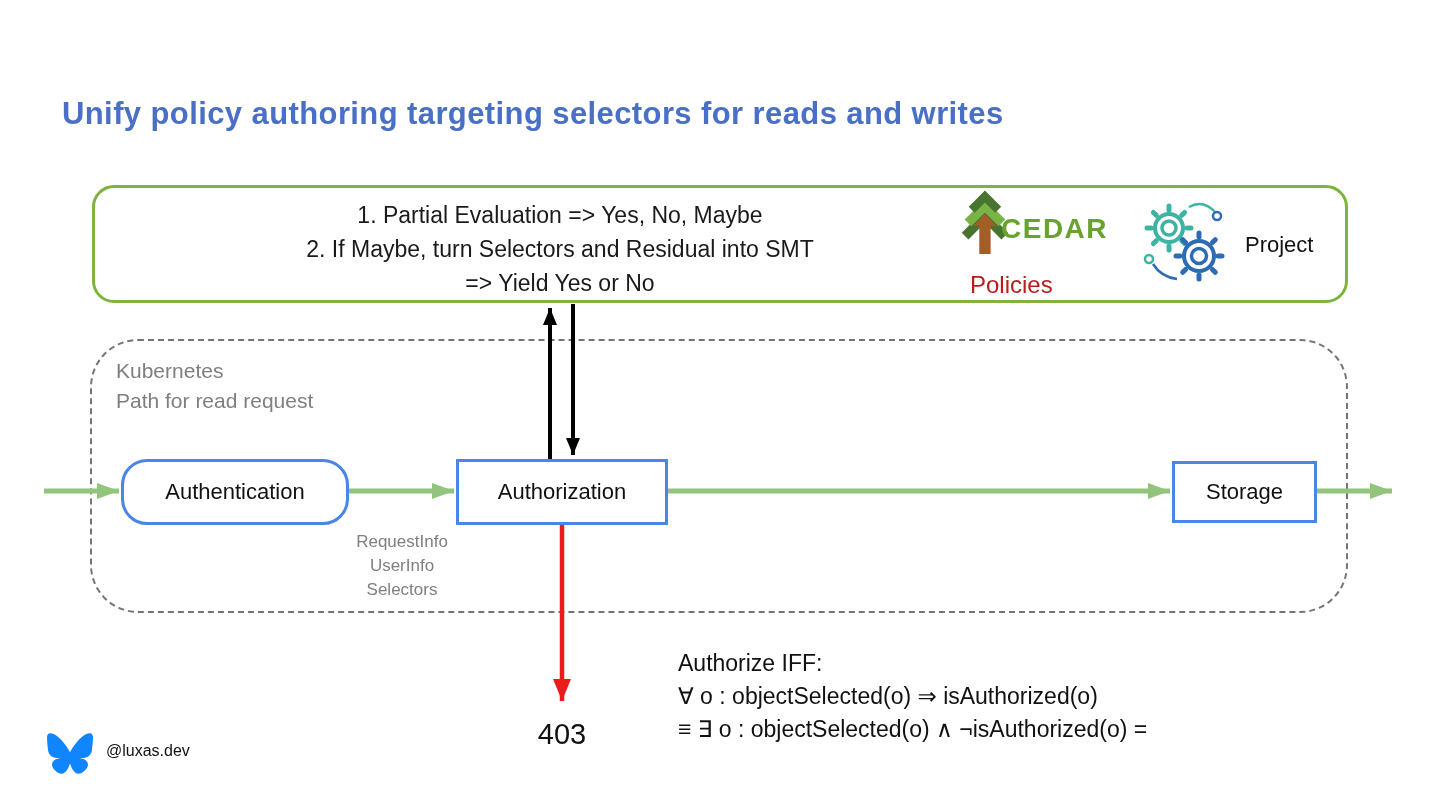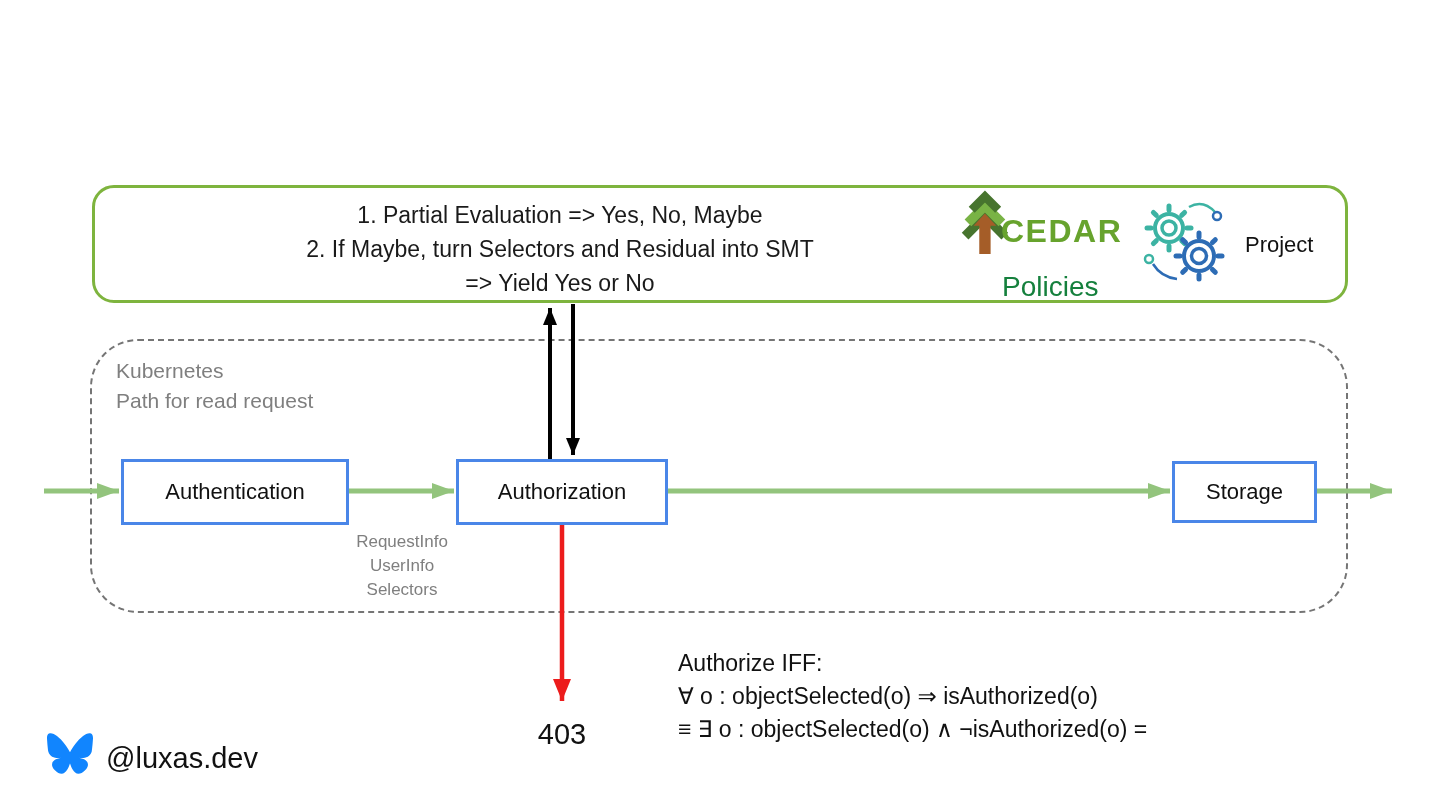--- a/index.html
+++ b/index.html
@@ -35,26 +35,26 @@
     width: 840px;
     text-align: center;
     font-size: 23px;
     line-height: 34px;
     color: #1a1a1a;
   }
 
   .cedar-logo { left: 952px; top: 187px; width: 64px; height: 68px; }
   .cedar-wordmark {
     left: 1001px; top: 213px;
-    font-size: 32px;
+    font-size: 28px;
     font-weight: 800;
     letter-spacing: 1.5px;
     color: #67a32d;
   }
-  .policies-label { left: 1002px; top: 271px; font-size: 28px; color: #15803d; }
+  .policies-label { left: 970px; top: 271px; font-size: 24px; color: #b91c1c; }
   .gears-icon { left: 1133px; top: 197px; width: 102px; height: 88px; }
   .project-label { left: 1245px; top: 232px; font-size: 22px; color: #111111; }
 
   .cluster-box {
     left: 90px; top: 339px;
     width: 1258px; height: 274px;
     border: 2px dashed #757575;
     border-radius: 48px;
   }
   .cluster-label {
@@ -66,21 +66,21 @@
 
   .flow-box {
     background: #ffffff;
     border: 3px solid #4a86e8;
     display: flex;
     align-items: center;
     justify-content: center;
     font-size: 22px;
     color: #111111;
   }
-  .box-authn   { left: 121px;  top: 459px; width: 228px; height: 66px; }
+  .box-authn   { left: 121px;  top: 459px; width: 228px; height: 66px; border-radius: 26px; }
   .box-authz   { left: 456px;  top: 459px; width: 212px; height: 66px; }
   .box-storage { left: 1172px; top: 461px; width: 145px; height: 62px; }
 
   .request-labels {
     left: 317px; top: 530px;
     width: 170px;
     text-align: center;
     font-size: 17px;
     line-height: 24px;
     color: #7f7f7f;
@@ -96,29 +96,30 @@
 
   .formula {
     left: 678px; top: 647px;
     width: 650px;
     font-size: 23px;
     line-height: 33px;
     color: #111111;
   }
 
   .bluesky-icon { left: 47px; top: 733px; width: 46px; height: 41px; }
-  .footer-handle { left: 106px; top: 742px; font-size: 29px; color: #111111; }
+  .footer-handle { left: 106px; top: 742px; font-size: 16px; color: #111111; }
 
   .arrow-layer { left: 0; top: 0; width: 1440px; height: 810px; pointer-events: none; }
 </style>
 </head>
 <body>
 
 <div class="slide">
 
+  <div class="abs title">Unify policy authoring targeting selectors for reads and writes</div>
 
   <div class="abs smt-box"></div>
   <div class="abs smt-text">
     <div>1. Partial Evaluation =&gt; Yes, No, Maybe</div>
     <div>2. If Maybe, turn Selectors and Residual into SMT</div>
     <div>=&gt; Yield Yes or No</div>
   </div>
 
   <svg class="abs cedar-logo" viewBox="0 0 64 72" aria-hidden="true">
     <path d="M12 52 L33 31 L54 52" stroke="#47742e" stroke-width="10" fill="none"></path>

